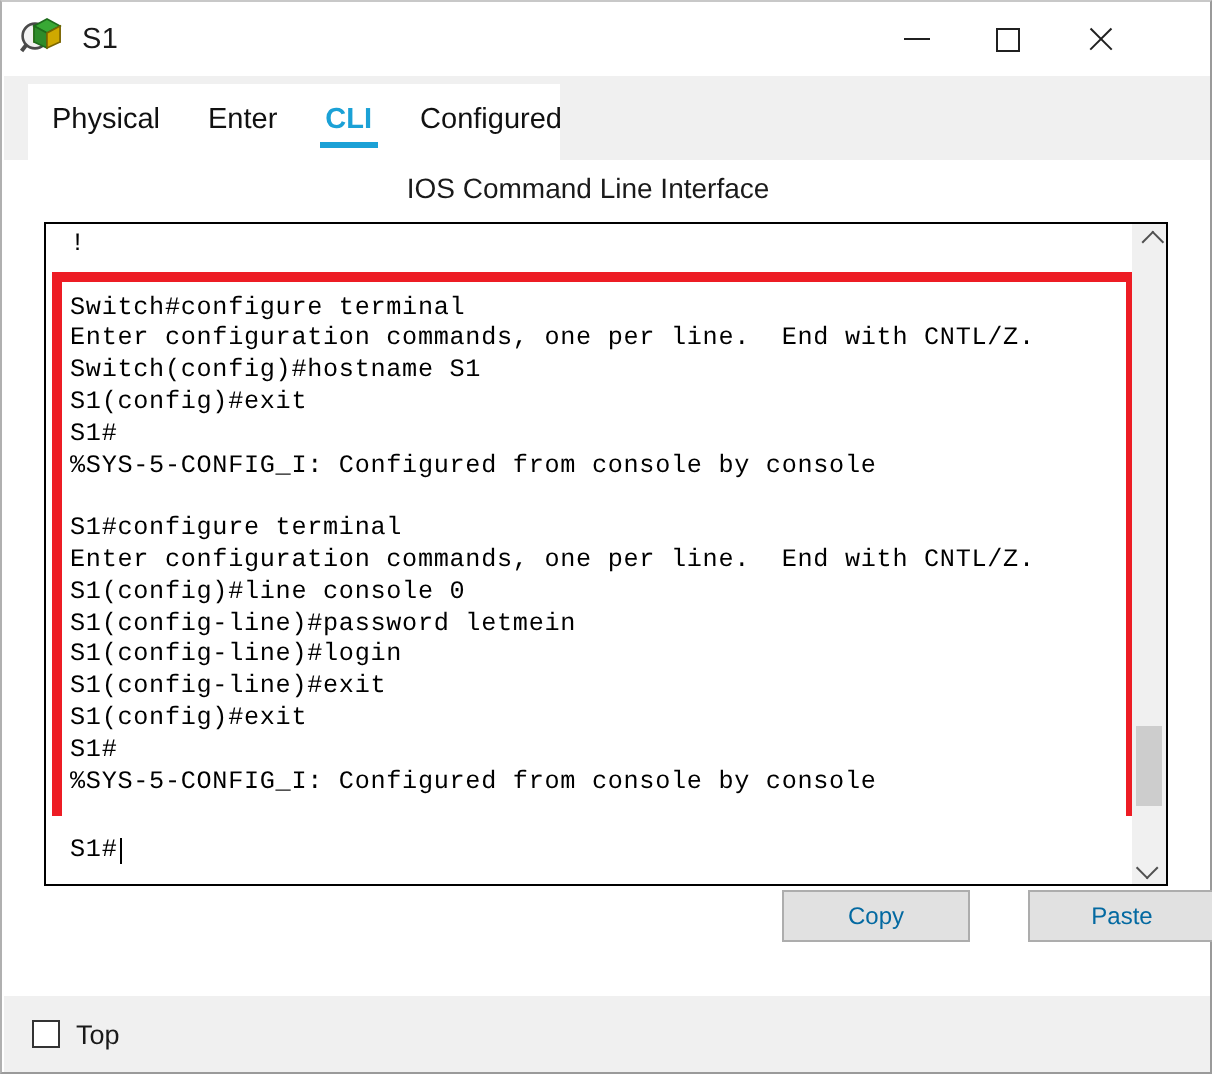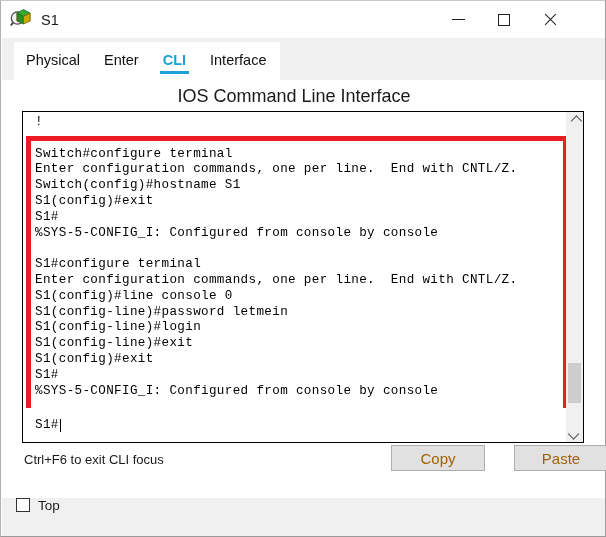--- a/index.html
+++ b/index.html
@@ -132,21 +132,21 @@
   .content {
     position: absolute;
     left: 13px;
     top: 79px;
     width: 578px;
     height: 418px;
     background: #ffffff;
   }
   .panel-heading {
     text-align: center;
-    font-size: 18px;
+    font-size: 14px;
     color: #1a1a1a;
     padding-top: 6px;
     padding-bottom: 6px;
     padding-right: 18px;
   }
 
   
   .term-wrap {
     position: absolute;
     left: 8px;
@@ -257,41 +257,41 @@
     color: #1a1a1a;
   }
   .btn {
     position: absolute;
     top: 365px;
     width: 94px;
     height: 26px;
     background: #e1e1e1;
     border: 1px solid #adadad;
     box-sizing: border-box;
-    font-size: 15px;
-    color: #a16207;
+    font-size: 12px;
+    color: #0369a1;
     display: flex;
     align-items: center;
     justify-content: center;
     cursor: default;
     font-family: "Liberation Sans", sans-serif;
   }
   .btn-copy  { left: 377px; }
   .btn-paste { left: 500px; }
 
   
   .bottom-strip {
     position: absolute;
     left: 1px;
     top: 497px;
     width: 603px;
     height: 38px;
     background: #f0f0f0;
     display: flex;
-    align-items: flex-start;
+    align-items: center;
   }
   .checkbox {
     width: 14px;
     height: 14px;
     border: 1px solid #333333;
     background: #ffffff;
     margin-left: 14px;
     box-sizing: border-box;
     cursor: default;
     flex: 0 0 auto;
@@ -332,21 +332,21 @@
         <span class="glyph-close"></span>
       </div>
     </div>
   </div>
 
   <div class="tabstrip-bg"></div>
   <div class="tabstrip">
     <div class="tab">Physical</div>
     <div class="tab">Enter</div>
     <div class="tab active">CLI</div>
-    <div class="tab">Interface</div>
+    <div class="tab">Configured</div>
   </div>
 
   <div class="content">
 
     <div class="panel-heading">IOS Command Line Interface</div>
 
     <div class="term-wrap">
       <div class="term-body">
         <div class="term-text">!
 
@@ -377,21 +377,20 @@
         <div class="sb-arrow up">
           <span class="chev up"></span>
         </div>
         <div class="sb-thumb" style="top:251px;height:40px;"></div>
         <div class="sb-arrow down">
           <span class="chev down"></span>
         </div>
       </div>
     </div>
 
-    <div class="hint">Ctrl+F6 to exit CLI focus</div>
     <div class="btn btn-copy">Copy</div>
     <div class="btn btn-paste">Paste</div>
   </div>
 
   <div class="bottom-strip">
     <span class="checkbox"></span>
     <span class="cb-label">Top</span>
   </div>
 
 </div>

